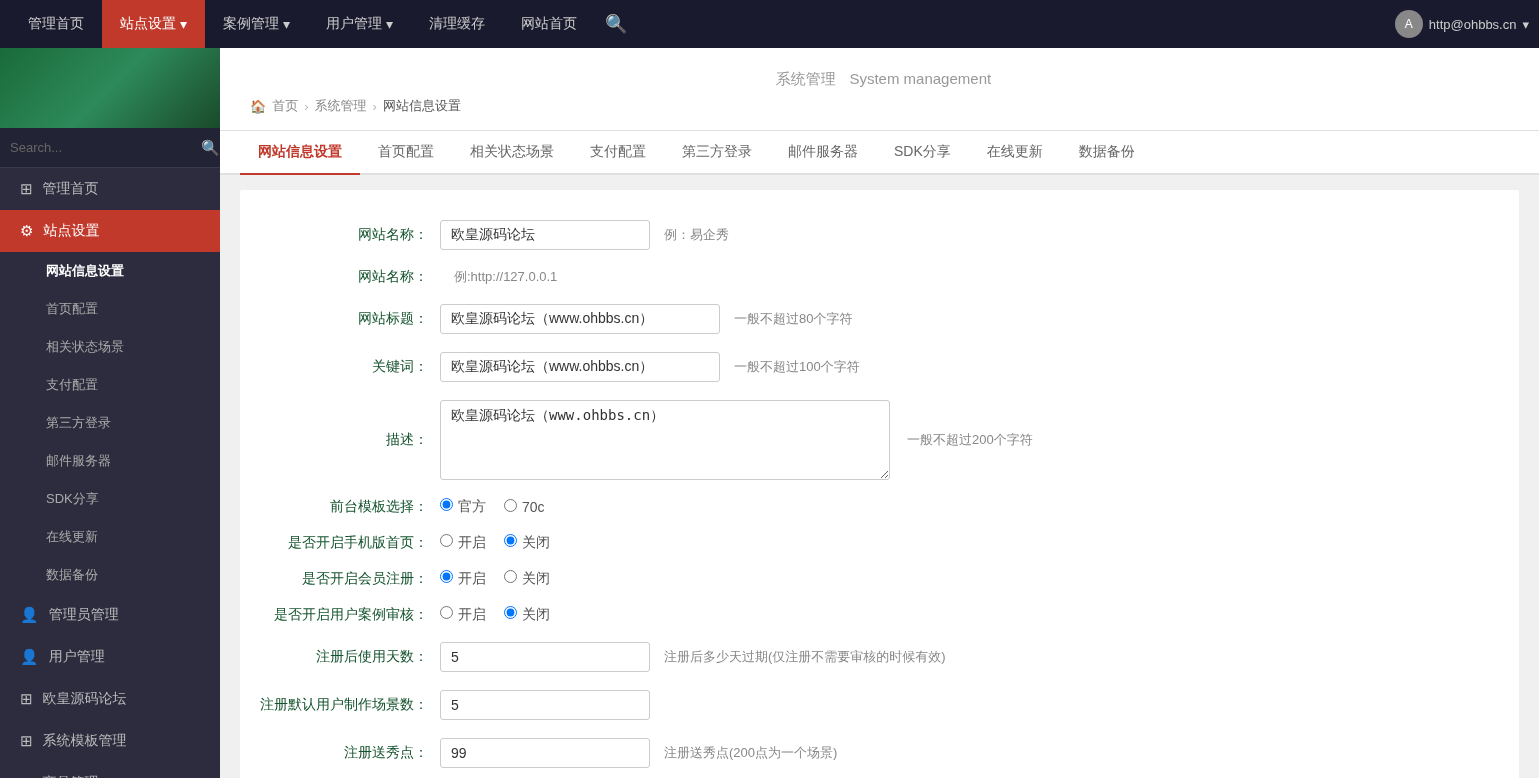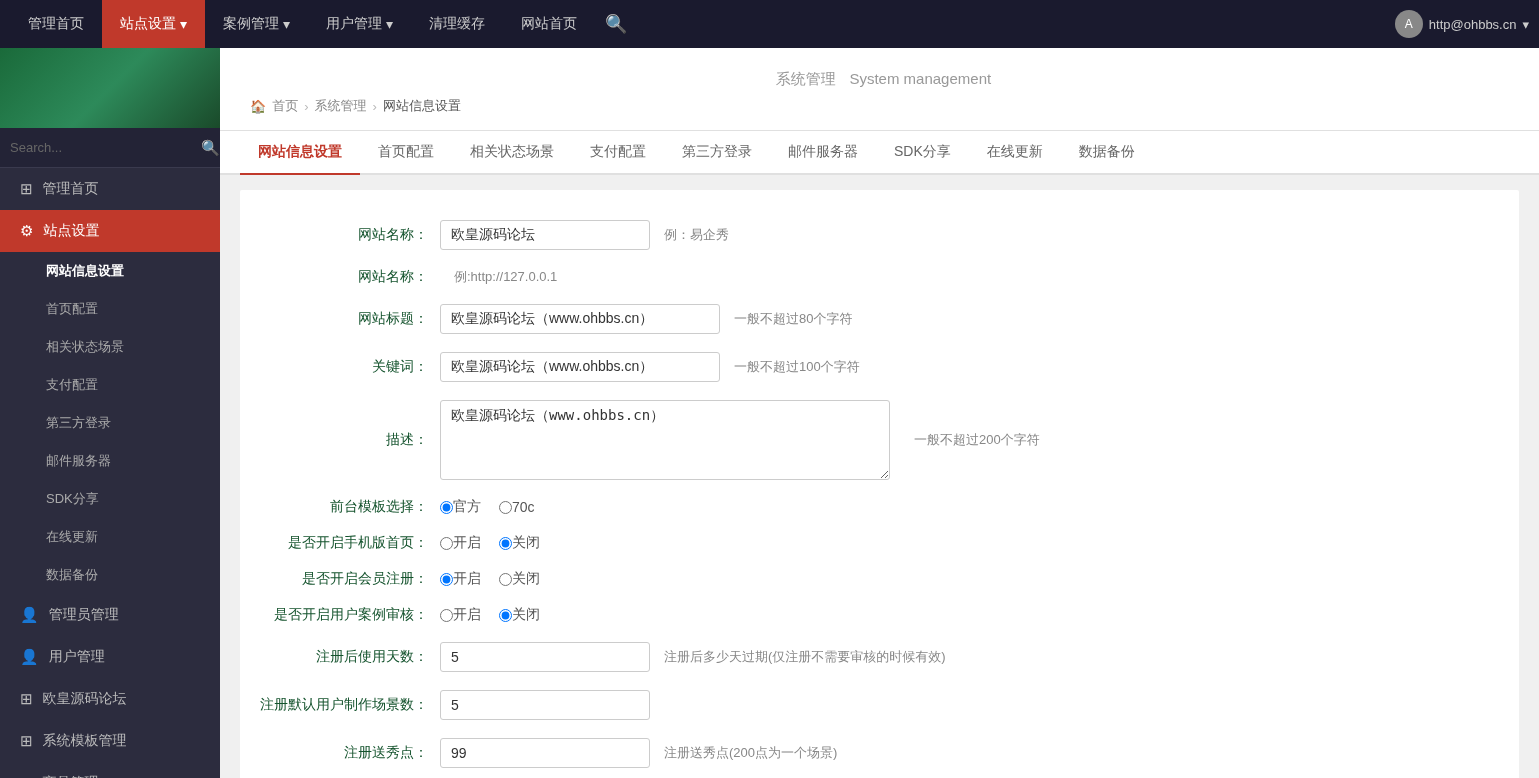--- a/index.html
+++ b/index.html
@@ -218,21 +218,22 @@
       color: #888;
       font-size: 13px;
     }
     .radio-group {
       display: flex;
       align-items: center;
       gap: 18px;
     }
     .radio-option {
       display: flex;
-      align-items: center;
+      align-items: flex-start;
+      gap: 5px;
       cursor: pointer;
       color: #555;
       font-size: 14px;
     }
     .radio-option input[type="radio"] { cursor: pointer; }
   </style>
 </head>
 <body>
 
 <nav class="top-nav">
@@ -387,21 +388,21 @@
 
       <div class="form-row">
         <div class="form-label">关键词：</div>
         <input class="form-control" type="text" style="width: 280px;" value="欧皇源码论坛（www.ohbbs.cn）">
         <span class="form-hint">一般不超过100个字符</span>
       </div>
 
       <div class="form-row">
         <div class="form-label">描述：</div>
         <textarea class="form-textarea" style="">欧皇源码论坛（www.ohbbs.cn）</textarea>
-        <span class="form-hint" style="align-self:center; margin-left:24px;">一般不超过200个字符</span>
+        <span class="form-hint" style="align-self:center; margin-left:17px;">一般不超过200个字符</span>
       </div>
 
       <div class="form-row">
         <div class="form-label">前台模板选择：</div>
         <div class="radio-group">
           <label class="radio-option">
             <input type="radio" name="template" value="official" checked="" style="">
             <span>官方</span>
           </label>
           <label class="radio-option">

